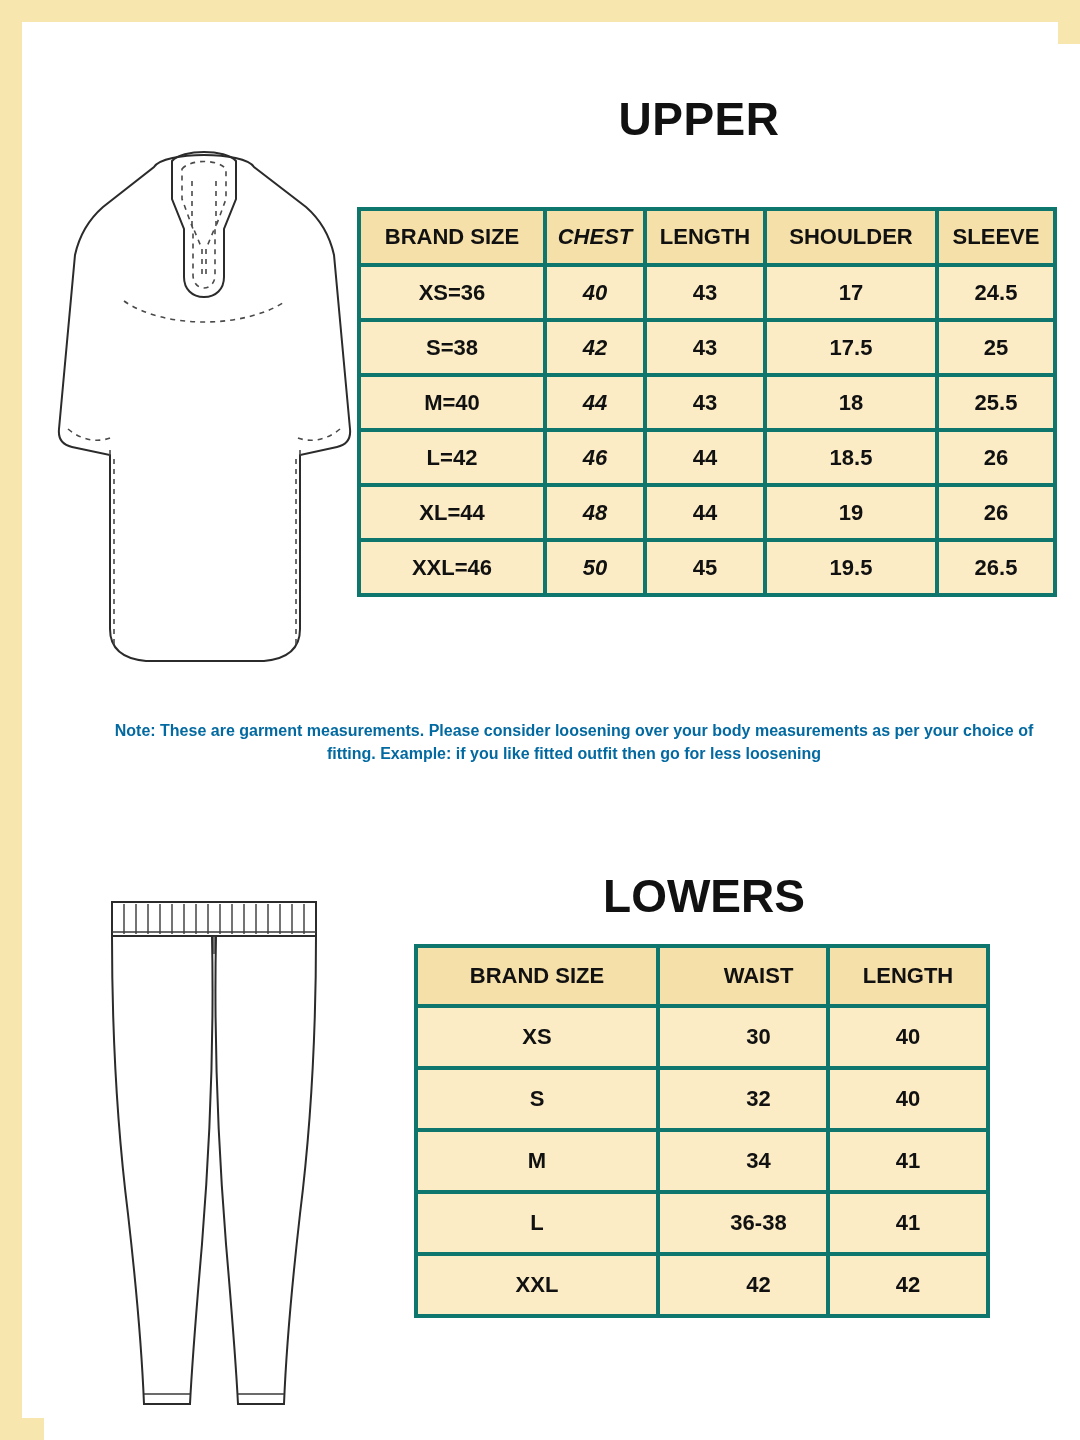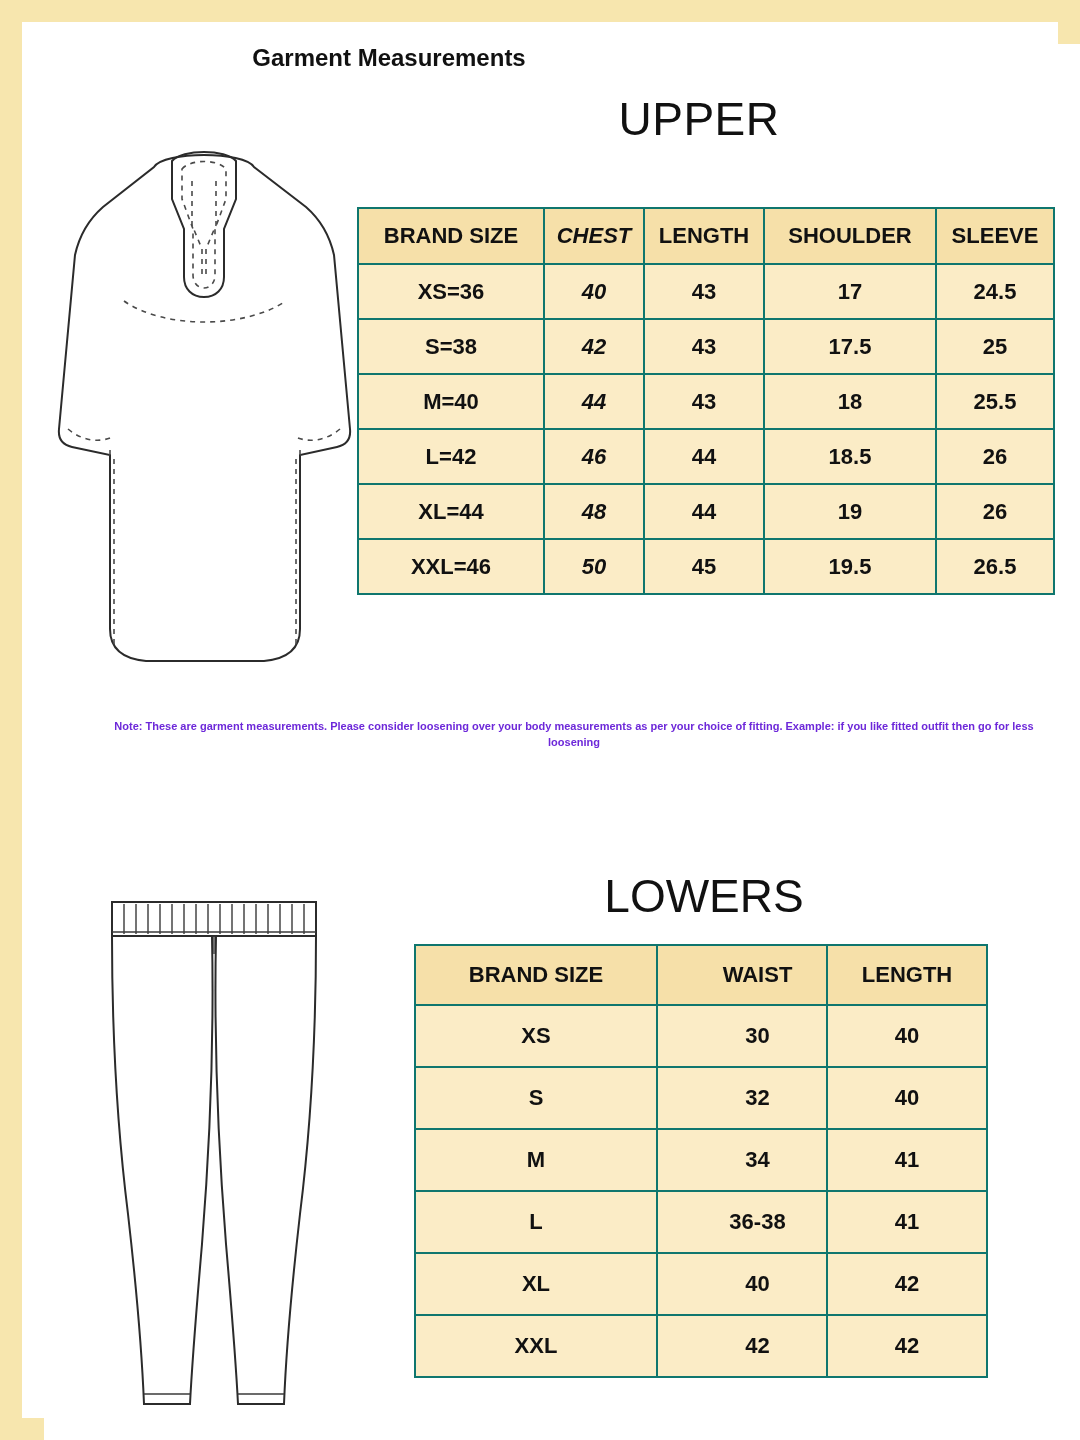--- a/index.html
+++ b/index.html
@@ -33,21 +33,21 @@
 
   
   .upper-section {
     position: absolute;
     left: 0; top: 0;
     width: 1036px;
     height: 720px;
   }
   .title {
     position: absolute;
-    font-weight: normal;
+    font-weight: bold;
     color: #111111;
     text-align: center;
   }
   #upper-title {
     left: 310px;
     top: 48px;
     width: 690px;
     font-size: 46px;
     letter-spacing: 0.5px;
   }
@@ -60,21 +60,21 @@
     color: #111111;
     text-align: center;
   }
 
   
   table {
     border-collapse: collapse;
     table-layout: fixed;
   }
   table td, table th {
-    border: 2px solid #0f766e;
+    border: 4px solid #0f766e;
     text-align: center;
     vertical-align: middle;
     font-weight: bold;
     color: #111111;
     background: #fbecc6;
   }
   #upper-table {
     position: absolute;
     left: 313px;
     top: 163px;
@@ -95,24 +95,24 @@
   #upper-table .c2 { width: 120px; }
   #upper-table .c3 { width: 172px; margin-left: 7px; }
   #upper-table .c4 { width: 118px; }
 
   #upper-note {
     position: absolute;
     left: 60px;
     top: 675px;
     width: 940px;
     text-align: center;
-    font-size: 11px;
+    font-size: 16px;
     font-weight: bold;
     line-height: 1.45;
-    color: #6d28d9;
+    color: #0369a1;
   }
 
   
   .lowers-section {
     position: absolute;
     left: 0; top: 780px;
     width: 1036px;
     height: 616px;
   }
   #lowers-title {
@@ -206,21 +206,20 @@
 
           <path d="M56 326 L 56 316"></path>
           <path d="M246 326 L 246 316"></path>
 
           <path d="M60 330 L 60 520"></path>
           <path d="M242 330 L 242 520"></path>
         </g>
       </svg>
 
       <div class="title" id="upper-title">UPPER</div>
-      <div id="upper-subtitle">Garment Measurements</div>
 
       <table id="upper-table">
         <thead>
           <tr>
             <th class="c0">BRAND SIZE</th>
             <th class="c1">CHEST</th>
             <th class="c2">LENGTH</th>
             <th class="c3">SHOULDER</th>
             <th class="c4">SLEEVE</th>
           </tr>
@@ -335,25 +334,20 @@
             <td class="c0">M</td>
             <td class="c1">34</td>
             <td class="c2">41</td>
           </tr>
           <tr>
             <td class="c0">L</td>
             <td class="c1">36-38</td>
             <td class="c2">41</td>
           </tr>
           <tr>
-            <td class="c0">XL</td>
-            <td class="c1">40</td>
-            <td class="c2">42</td>
-          </tr>
-          <tr>
             <td class="c0">XXL</td>
             <td class="c1">42</td>
             <td class="c2">42</td>
           </tr>
         </tbody>
       </table>
     </div>
 
   </div>
 </div>

